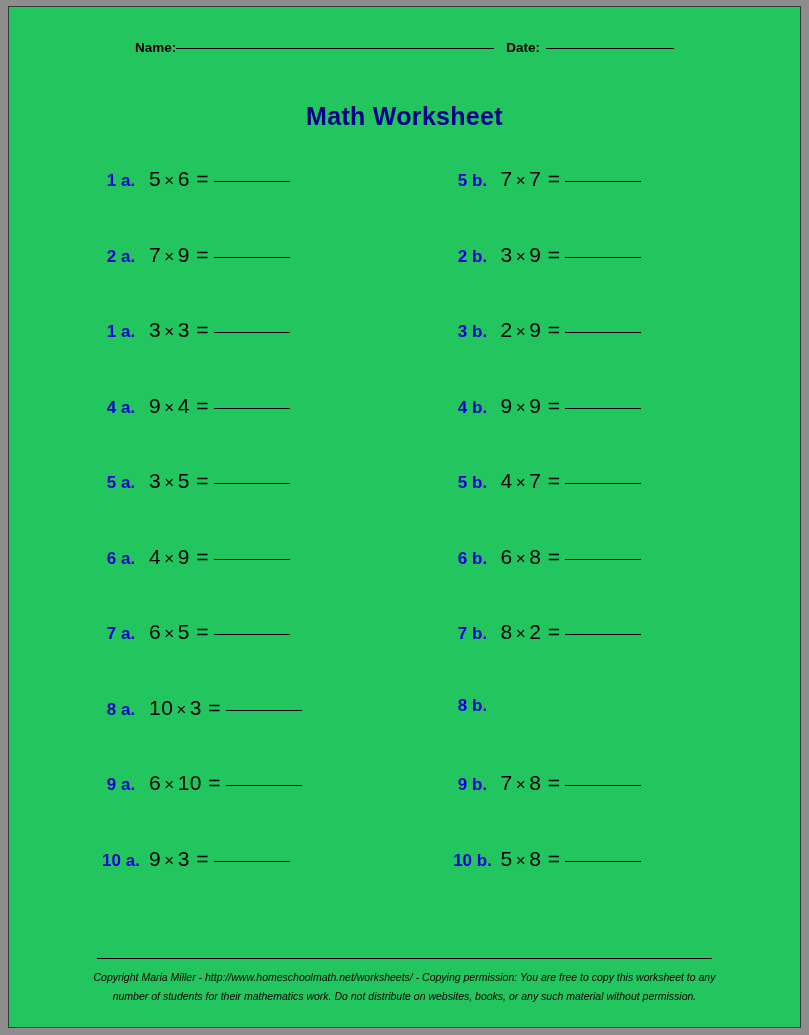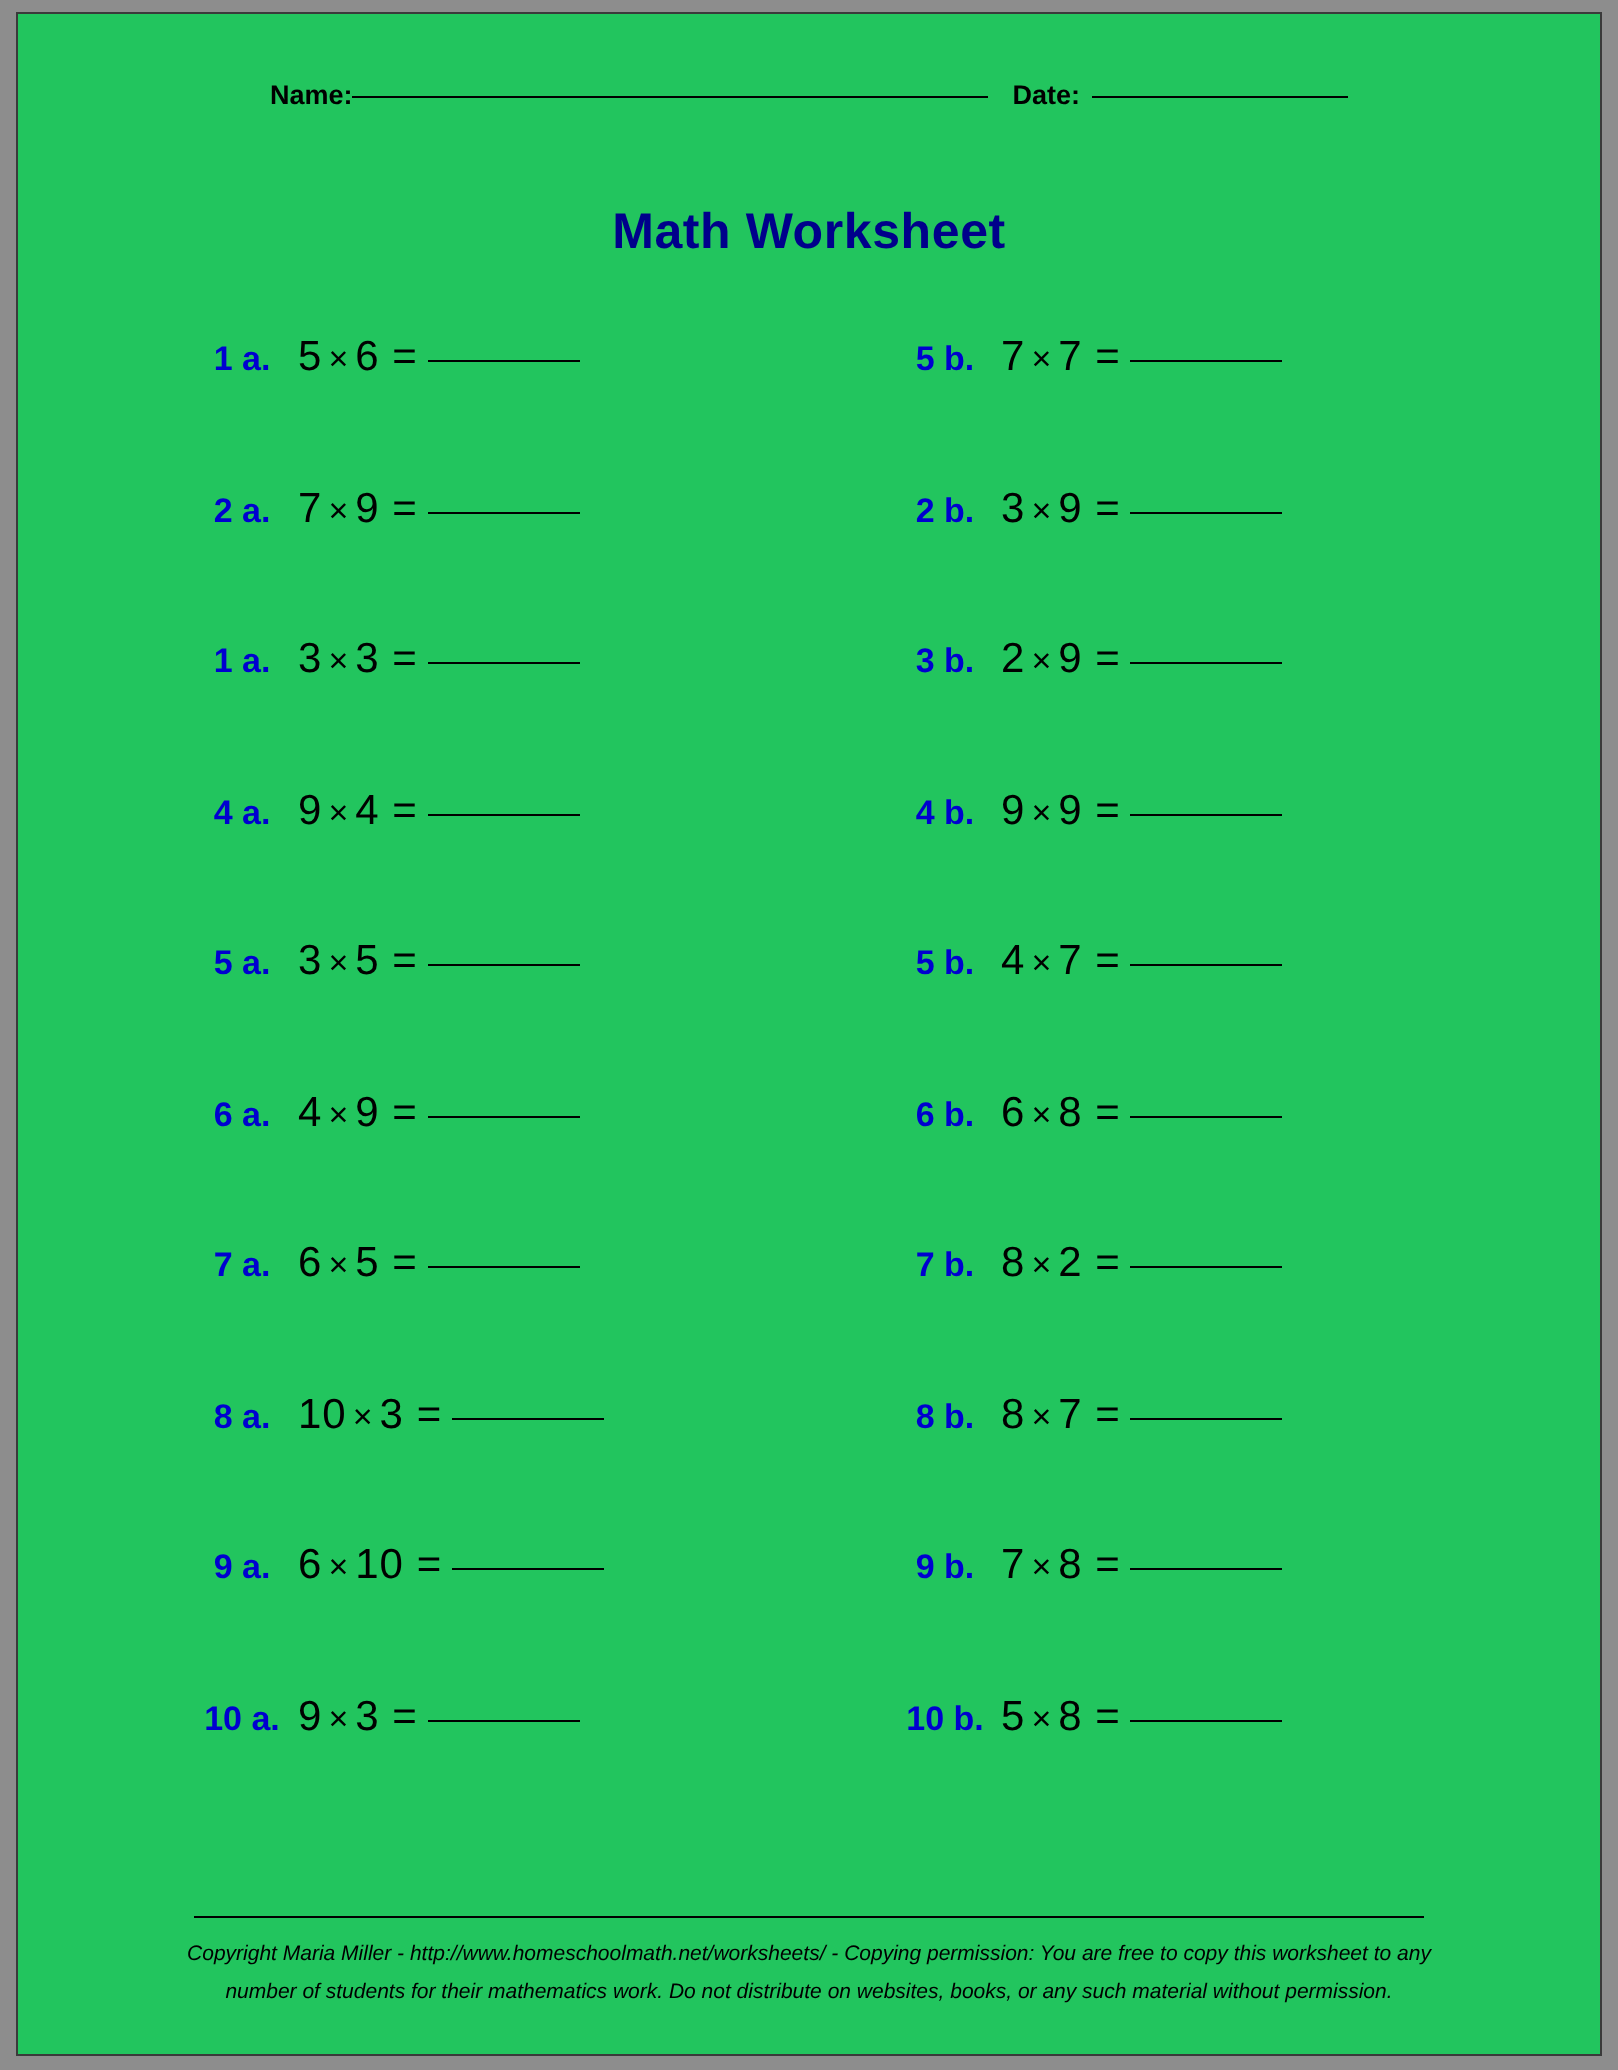--- a/index.html
+++ b/index.html
@@ -201,21 +201,20 @@
       <div class="prob">
         <span class="num">6 b.</span>
         <span class="expr"><span>6</span><span class="times">×</span><span>8</span> <span>=</span><span class="blank"></span></span>
       </div>
       <div class="prob">
         <span class="num">7 b.</span>
         <span class="expr"><span>8</span><span class="times">×</span><span>2</span> <span>=</span><span class="blank"></span></span>
       </div>
       <div class="prob">
         <span class="num">8 b.</span>
-        <span class="expr"><span>8</span><span class="times">×</span><span>7</span> <span>=</span><span class="blank"></span></span>
       </div>
       <div class="prob">
         <span class="num">9 b.</span>
         <span class="expr"><span>7</span><span class="times">×</span><span>8</span> <span>=</span><span class="blank"></span></span>
       </div>
       <div class="prob">
         <span class="num">10 b.</span>
         <span class="expr"><span>5</span><span class="times">×</span><span>8</span> <span>=</span><span class="blank"></span></span>
       </div>
     </div>

